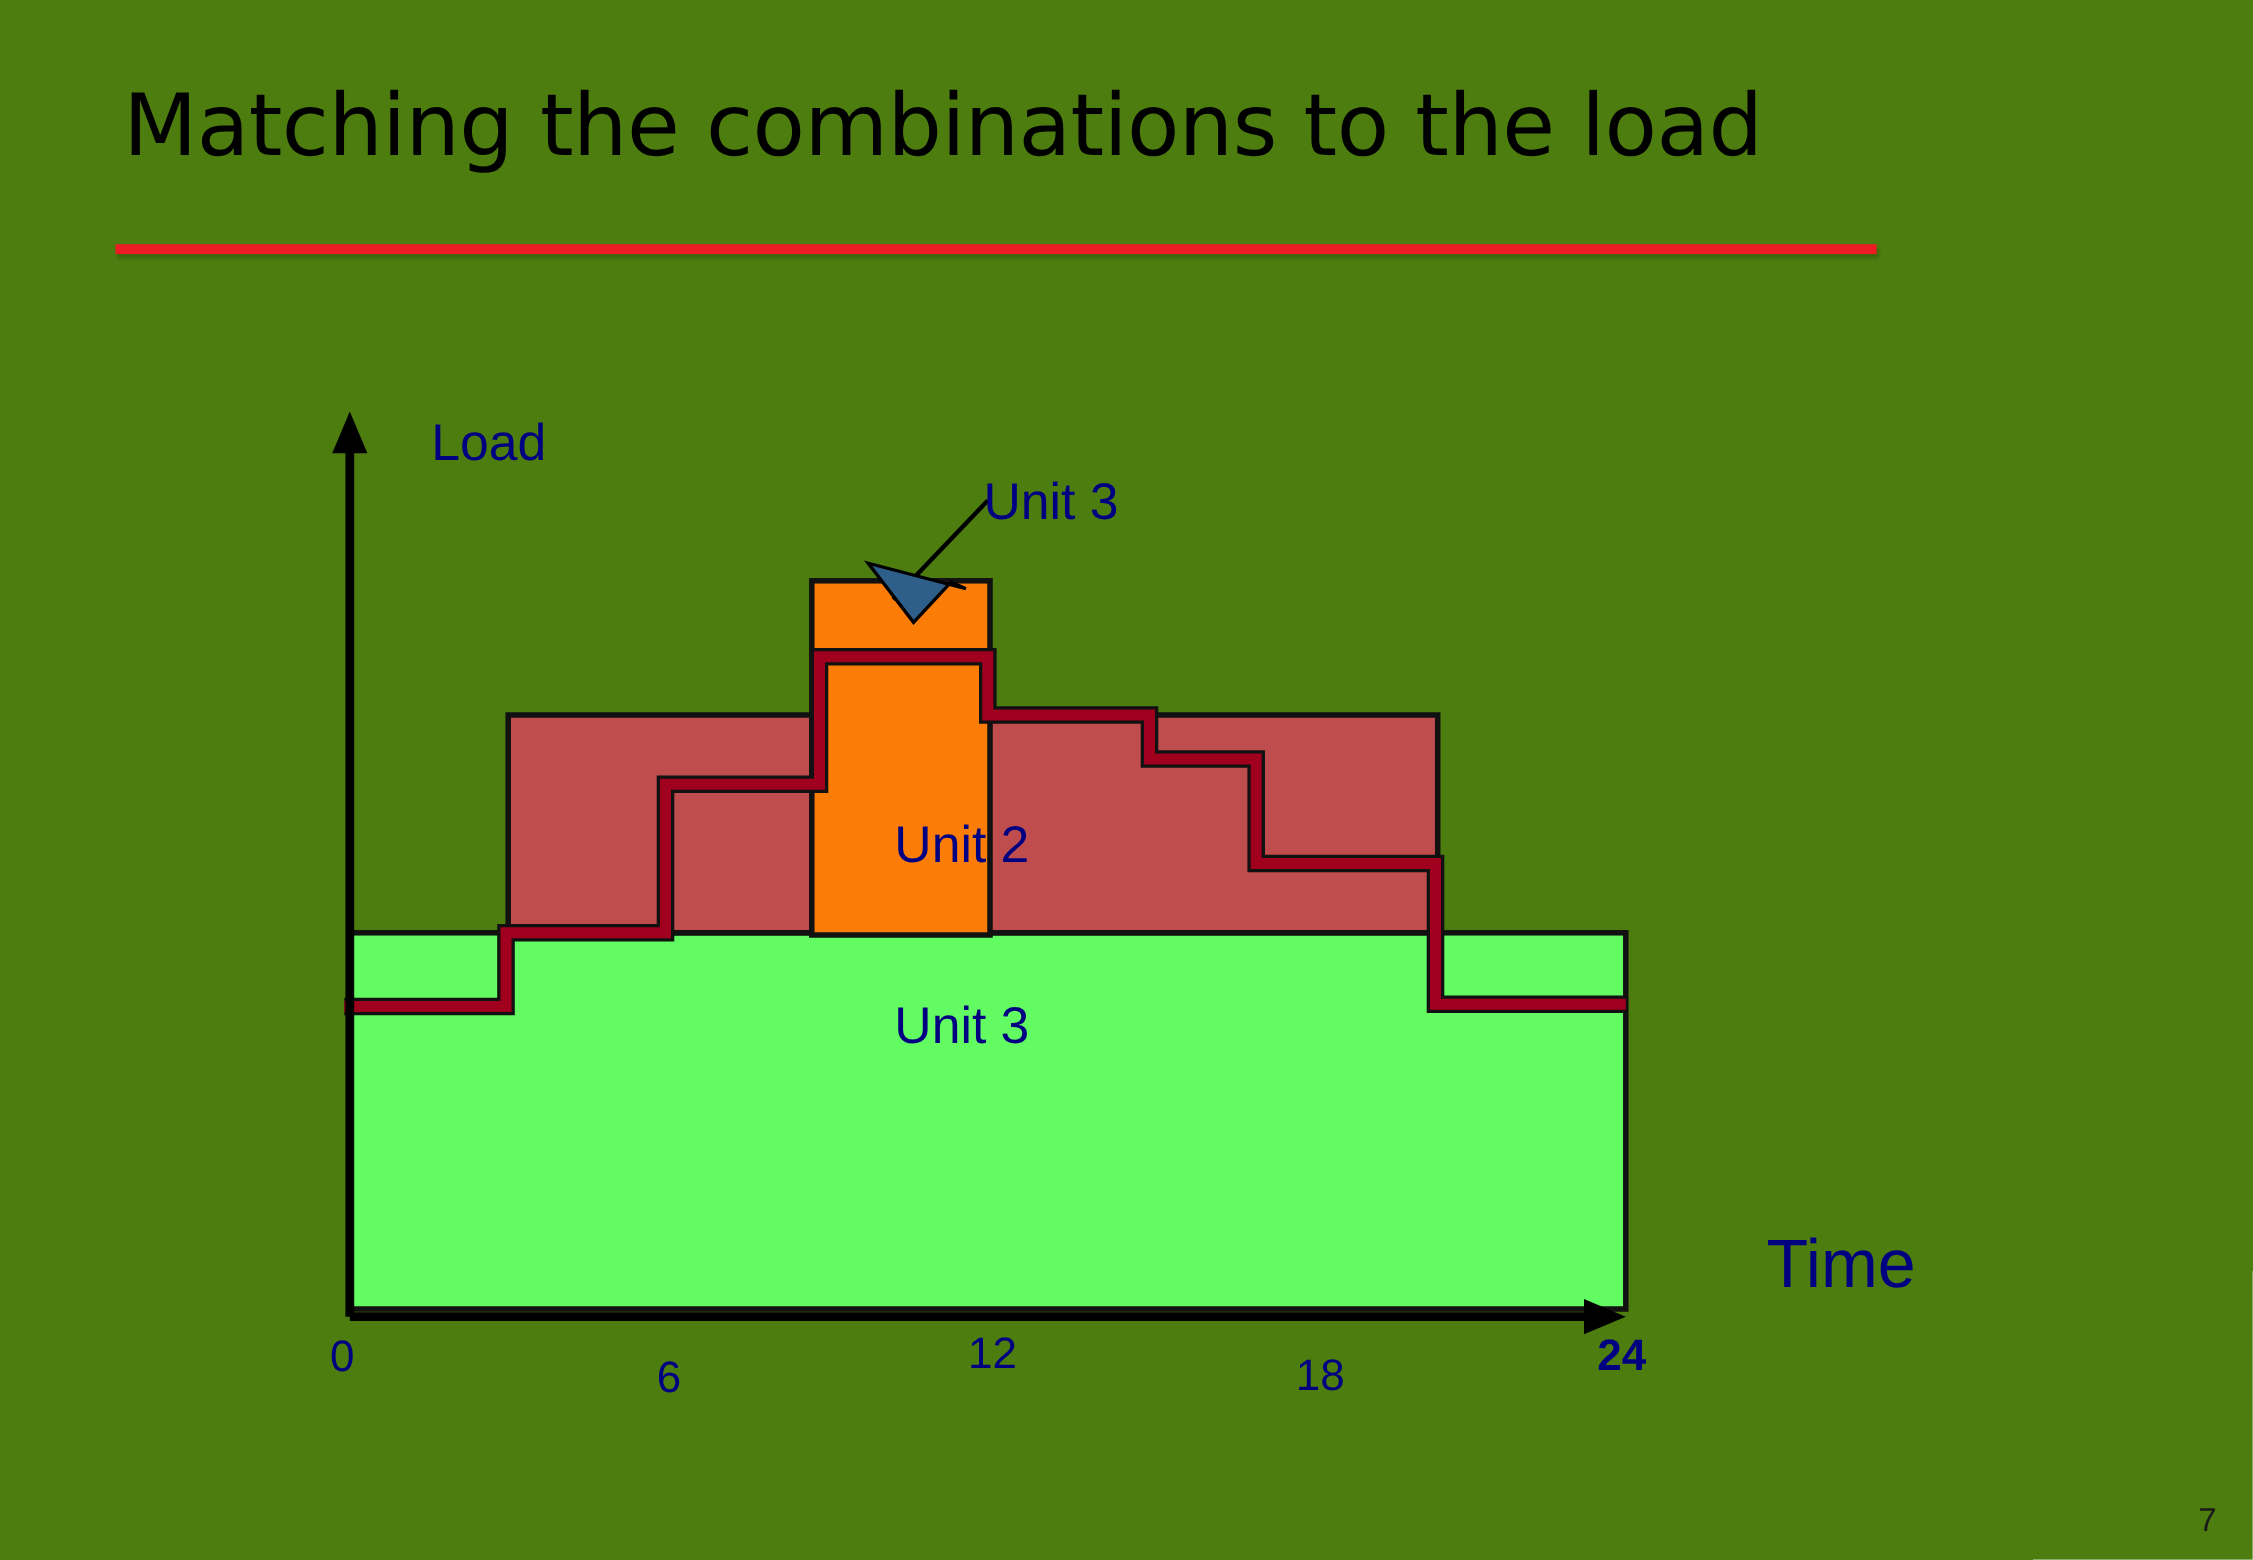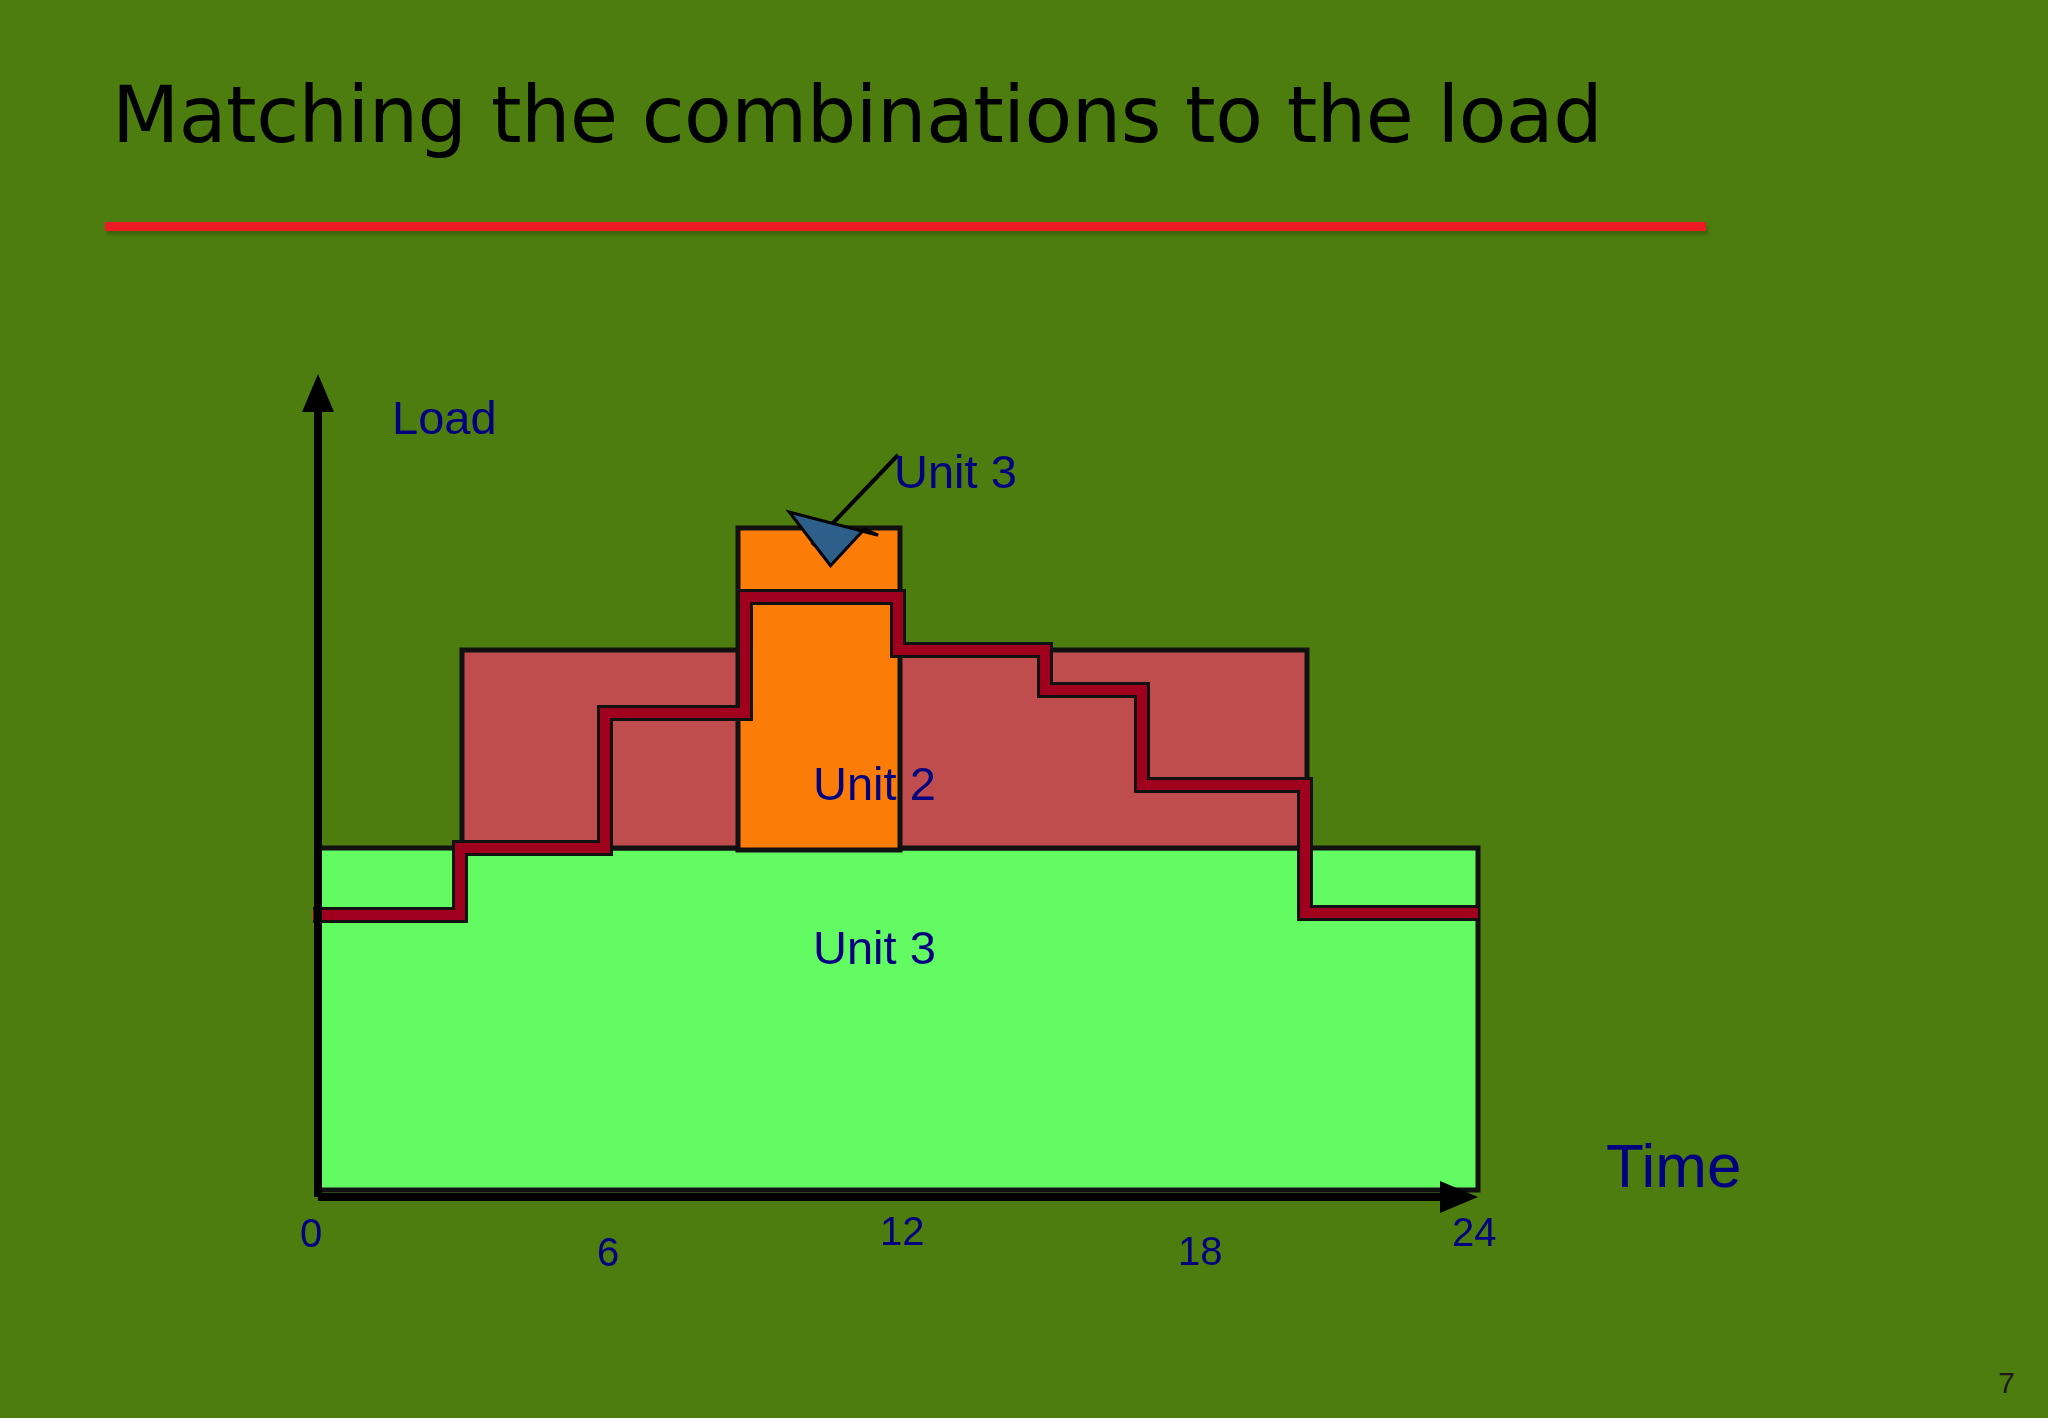--- a/index.html
+++ b/index.html
@@ -58,42 +58,41 @@
     height: 1418px;
   }
 
   
   .chart-label {
     position: absolute;
     font-family: "Liberation Sans", sans-serif;
     color: #000080;
     white-space: nowrap;
     line-height: 1;
-    margin-top: 16px;
   }
   #label-load      { left: 392px;  top: 378px;  font-size: 47px; }
   #label-unit3     { left: 894px;  top: 432px;  font-size: 47px; }
   #label-unit2     { left: 813px;  top: 744px;  font-size: 47px; }
   #label-unit1     { left: 813px;  top: 908px;  font-size: 47px; }
   #label-time      { left: 1606px; top: 1119px; font-size: 62px; }
 
   .tick-label {
     position: absolute;
     font-family: "Liberation Sans", sans-serif;
     color: #000080;
     font-size: 40px;
     white-space: nowrap;
     line-height: 1;
     text-align: center;
   }
   #tick-0  { left: 300px;  top: 1213px; }
   #tick-6  { left: 597px;  top: 1232px; }
   #tick-12 { left: 880px;  top: 1211px; }
   #tick-18 { left: 1178px; top: 1231px; }
-  #tick-24 { left: 1452px; top: 1212px; }
+  #tick-24 { left: 1452px; top: 1212px; font-weight: bold; }
 
   
   #slide-number {
     position: absolute;
     left: 1955px;
     top: 1366px;
     width: 60px;
     text-align: right;
     font-family: "Liberation Sans", sans-serif;
     font-size: 30px;

